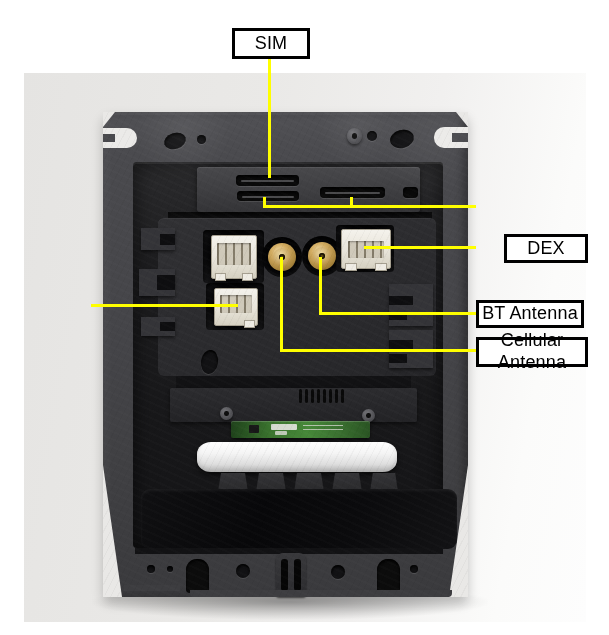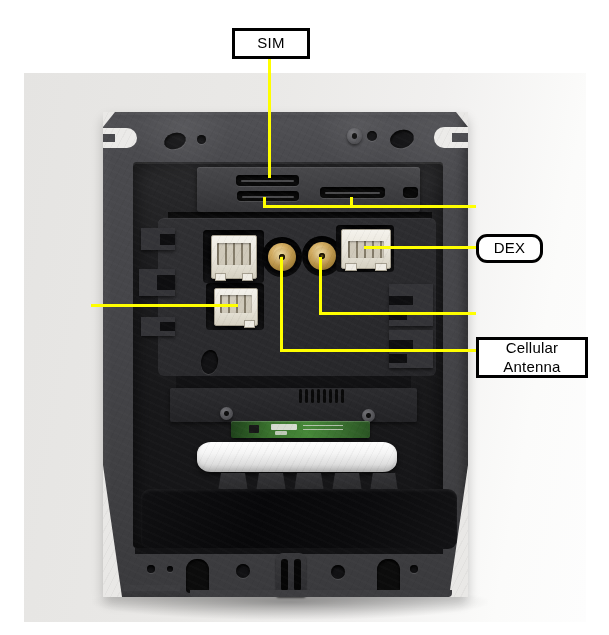--- a/index.html
+++ b/index.html
@@ -82,21 +82,21 @@
   .gloss{background:linear-gradient(115deg,#101012 0%,#08080a 38%,#0b0b0d 66%,#131315 100%);
     border-radius:9px;box-shadow:inset 0 2px 3px rgba(255,255,255,.06);}
   .unotch{background:#0c0c0c;border-radius:11px 11px 4px 4px;box-shadow:inset 0 2px 3px #000;}
   .hpost{background:linear-gradient(180deg,#39393c,#2b2b2e);border-radius:7px 7px 3px 3px;
     box-shadow:0 1px 2px rgba(0,0,0,.6);}
   .hpost i{position:absolute;background:#060606;border-radius:3px;}
   .step{background:#3d3d40;}
   
   .ln{background:#ffff00;z-index:40;}
   .lbl{z-index:50;background:#ffffff;border:3px solid #000000;display:flex;flex-direction:column;
-       align-items:center;justify-content:center;font-size:15px;line-height:1.22;color:#000;
+       align-items:center;justify-content:center;font-size:18px;line-height:1.22;color:#000;
        text-align:center;box-sizing:border-box;letter-spacing:.2px;}
 </style>
 </head>
 <body>
 
 <div class="stage">
 
   <div class="abs photo-bg"></div>
   <div class="abs device-shadow"></div>
 
@@ -242,21 +242,24 @@
   <div class="abs ln" style="left:364px;top:246px;width:112px;height:3px;"></div>
   <div class="abs ln" style="left:91px;top:304px;width:147px;height:3px;"></div>
   <div class="abs ln" style="left:319px;top:257px;width:3px;height:58px;"></div>
   <div class="abs ln" style="left:319px;top:312px;width:157px;height:3px;"></div>
   <div class="abs ln" style="left:280px;top:257px;width:3px;height:95px;"></div>
   <div class="abs ln" style="left:280px;top:349px;width:196px;height:3px;"></div>
 
   <div class="abs lbl" style="left:232px;top:28px;width:78px;height:31px;">
     <span>SIM</span>
   </div>
-  <div class="abs lbl" style="left:476px;top:234px;width:67px;height:29px;border-radius:11px;">
+  <div class="abs lbl" style="left:504px;top:234px;width:84px;height:29px;">
     <span>DEX</span>
   </div>
-  <div class="abs lbl" style="left:476px;top:337px;width:112px;height:41px;">
+  <div class="abs lbl" style="left:476px;top:300px;width:108px;height:28px;">
+    <span>BT Antenna</span>
+  </div>
+  <div class="abs lbl" style="left:476px;top:337px;width:112px;height:30px;">
     <span>Cellular</span>
     <span>Antenna</span>
   </div>
 
 </div>
 
 </body></html>

